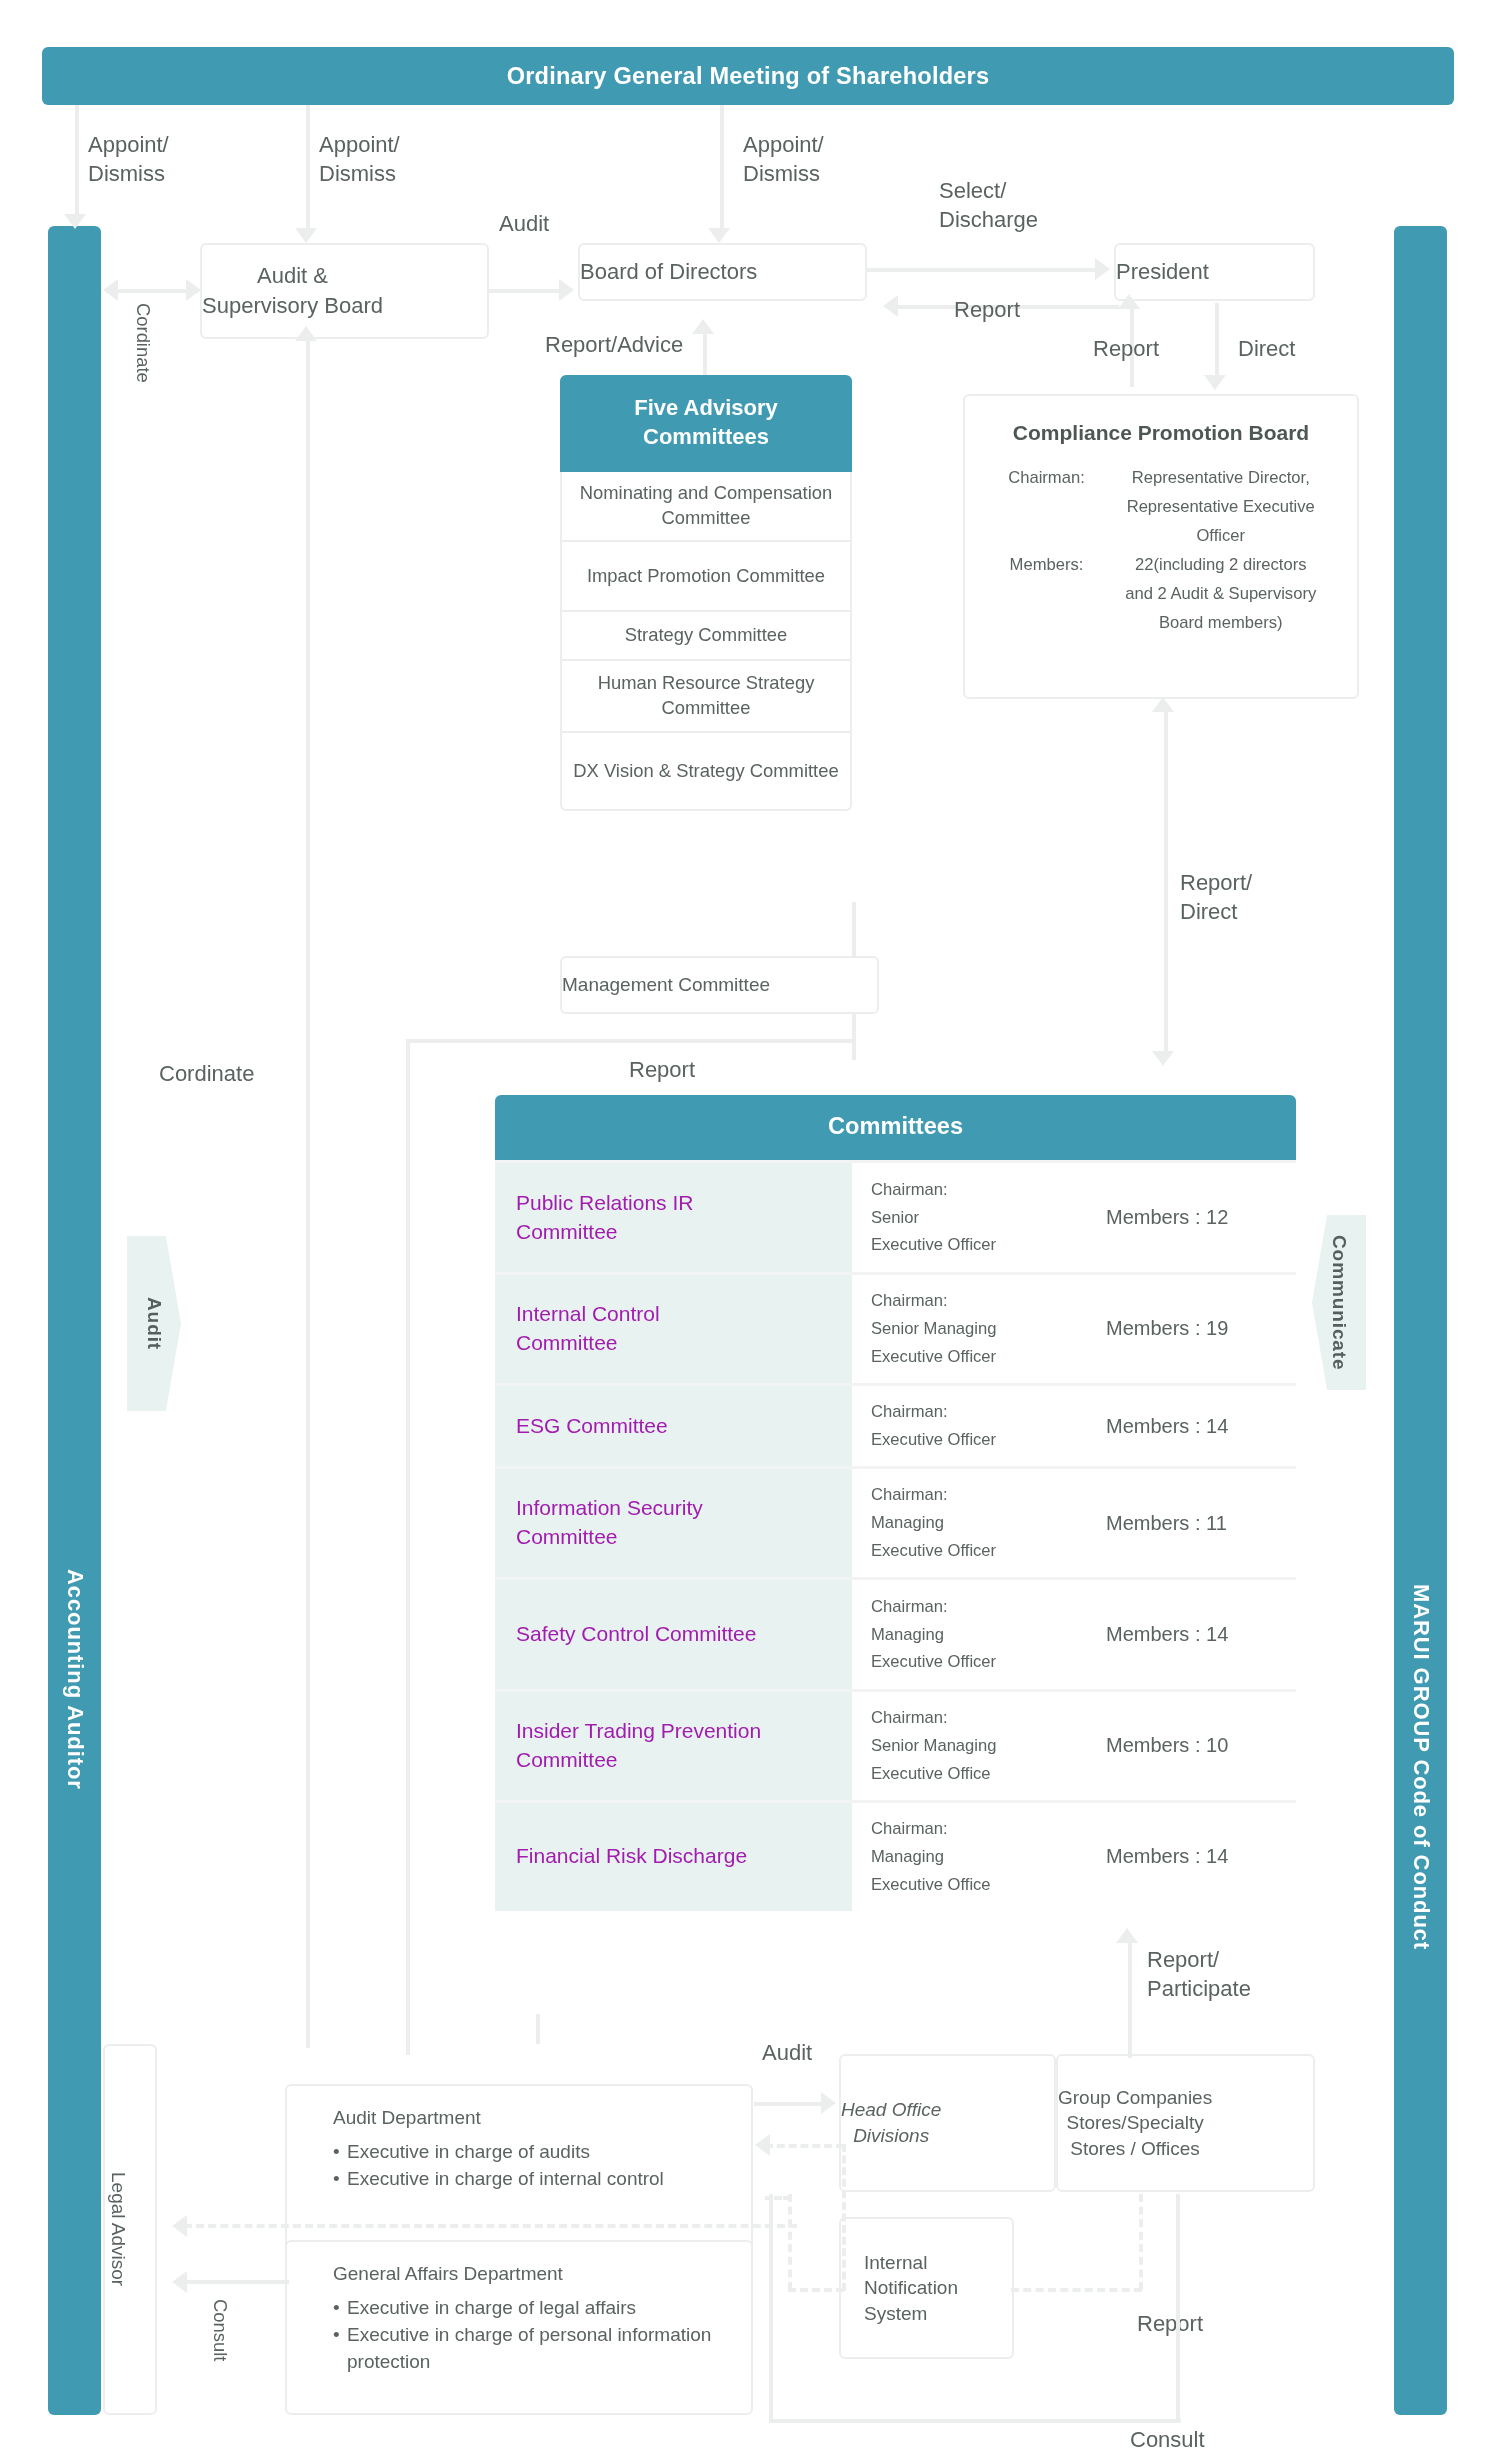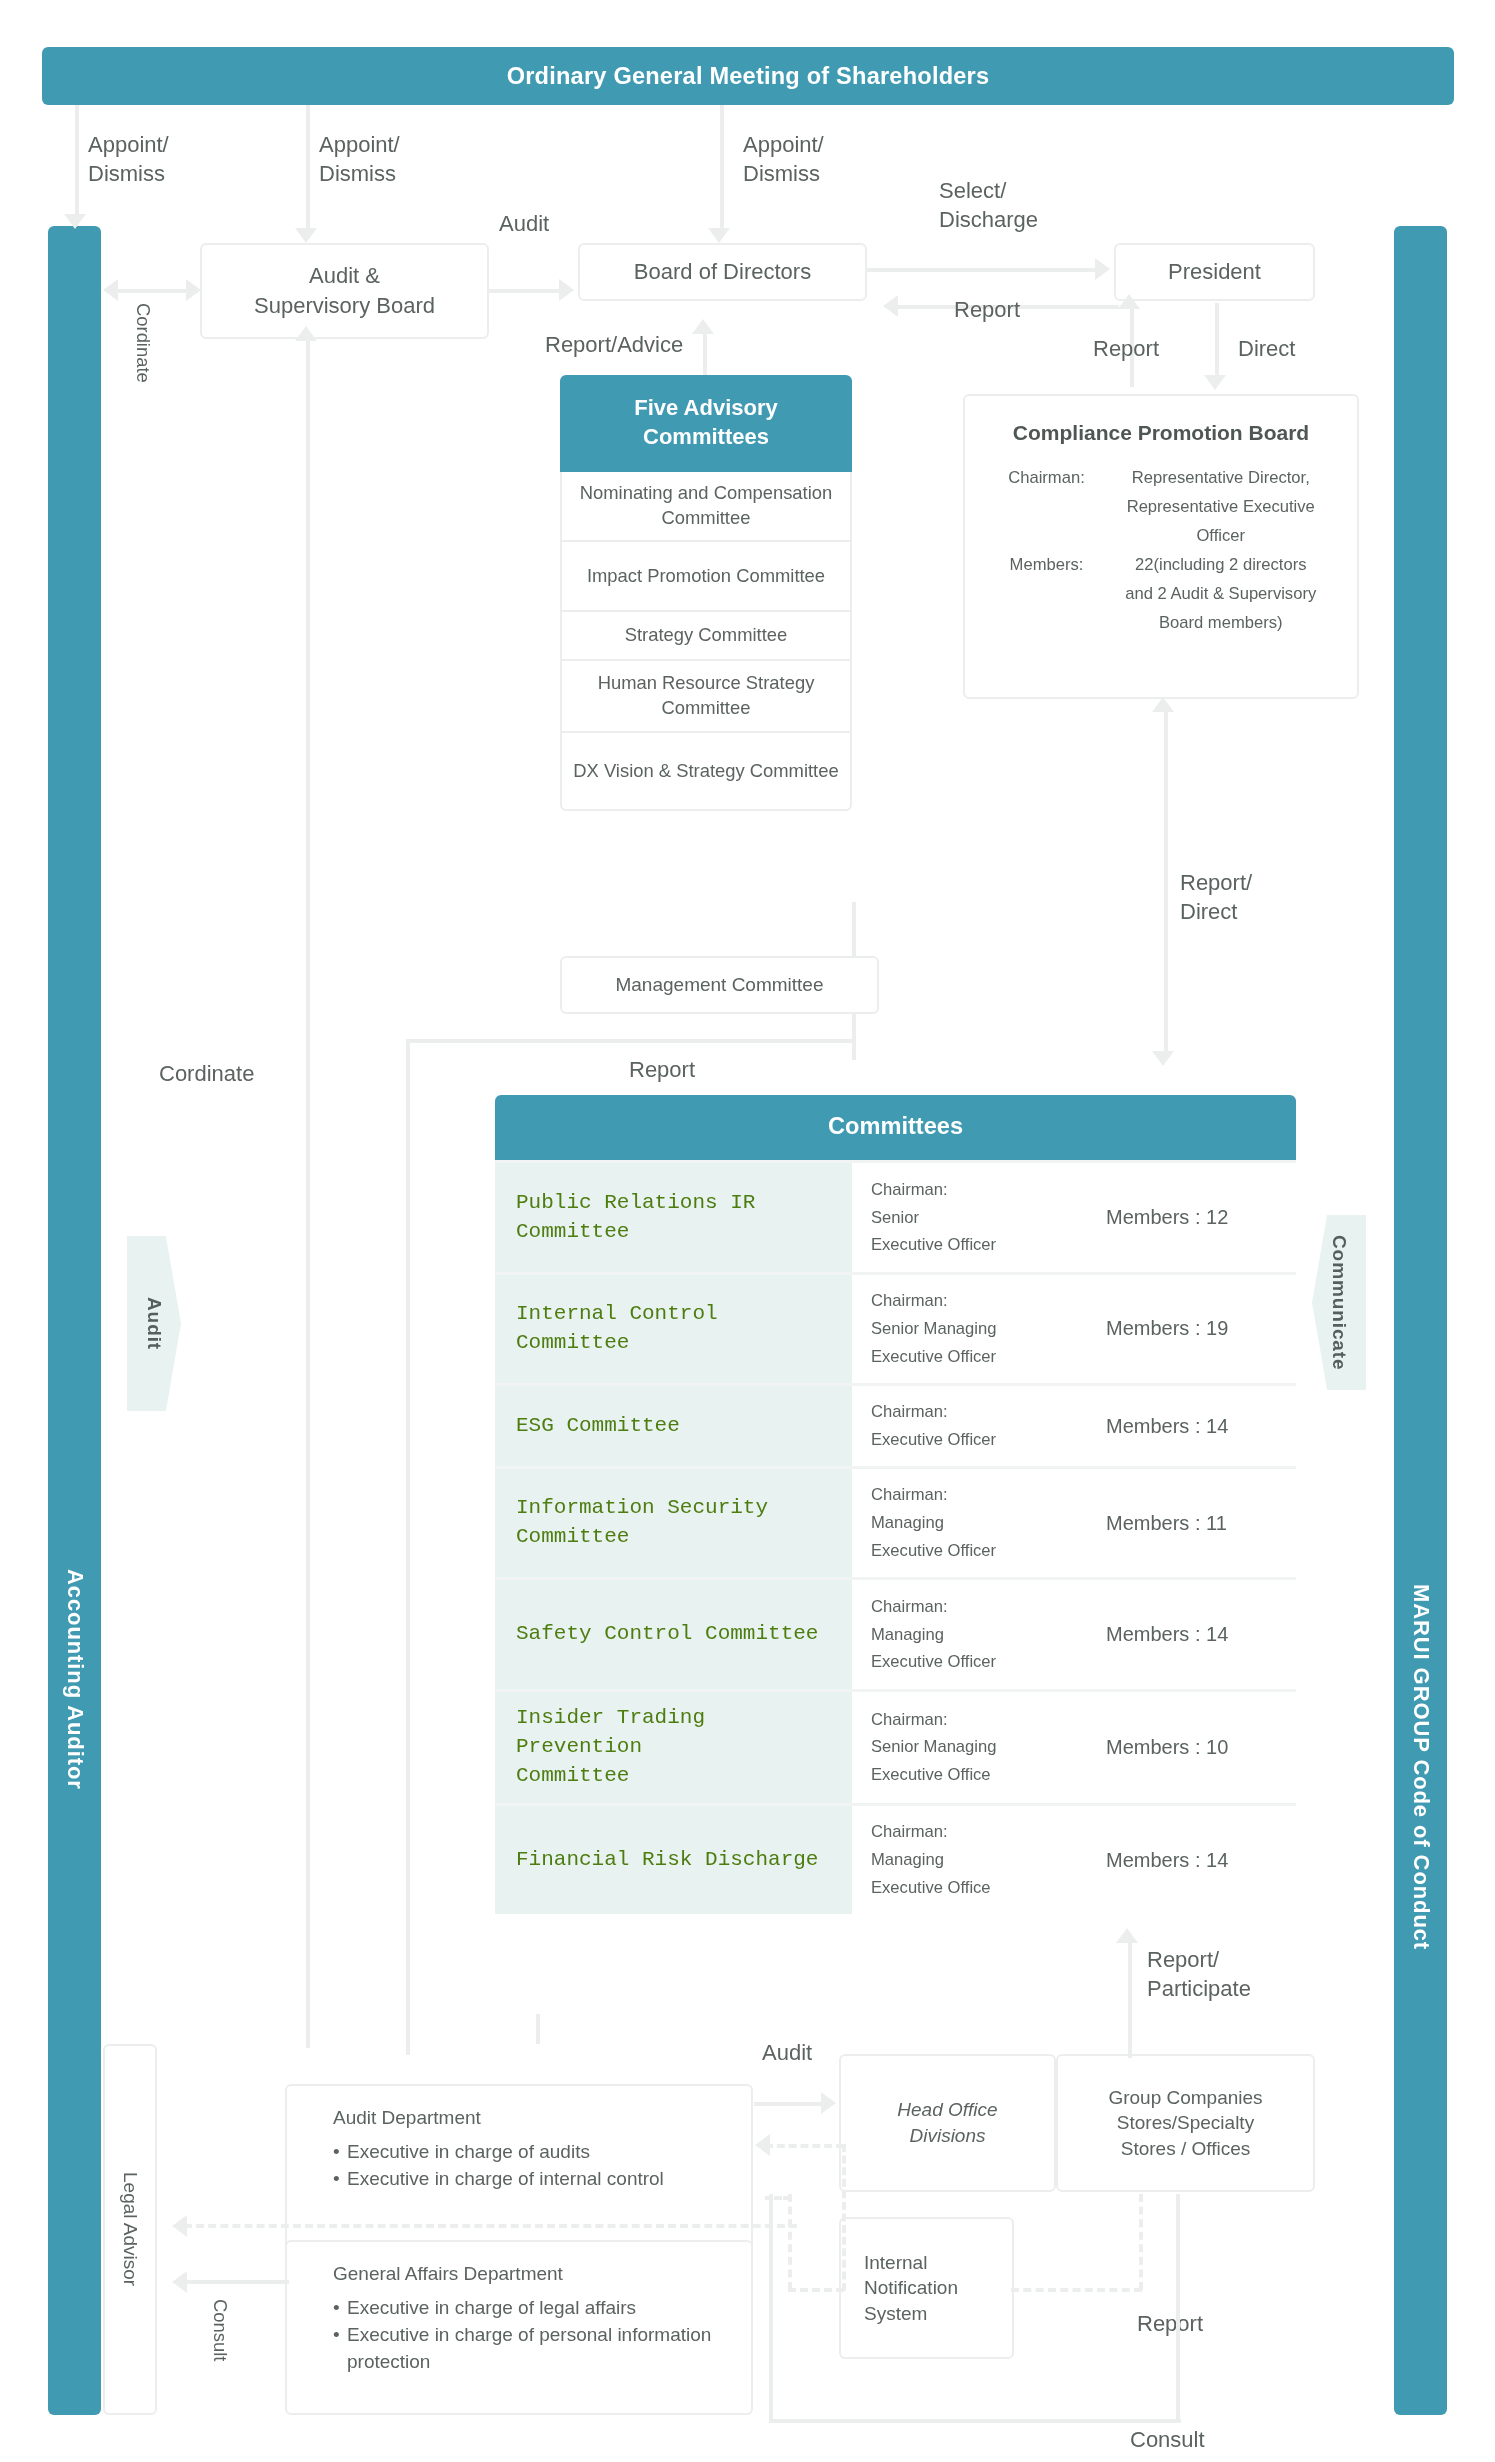--- a/index.html
+++ b/index.html
@@ -11,21 +11,21 @@
     overflow:hidden;
   }
   #stage { position:absolute; inset:0; }
 
   
   .box {
     position:absolute;
     border:2.6px solid #eceeed;
     border-radius:6.1px;
     background:#fff;
-    display:flex; align-items:center; justify-content:center;
+    display:flex; align-items:center; 
     text-align:center;
     line-height:1.35;
     color:#5a6360;
   }
   .teal {
     position:absolute;
     background:#3f9ab2;
     color:#fff;
     border-radius:6.1px;
     display:flex; align-items:center; justify-content:center;
@@ -102,21 +102,21 @@
   
   #committees { position:absolute; left:495px; top:1095px; width:801px; }
   #committees .ch {
     background:#3f9ab2; color:#fff; font-weight:bold; font-size:23.6px;
     text-align:center; padding:18.4px 0 20px; border-radius:6.1px 6.1px 0 0;
   }
   #committees .crow { display:flex; align-items:stretch; border-top:3.5px solid #f2f4f3; }
   #committees .crow:first-of-type { border-top:none; }
   #committees .cname {
     flex:0 0 357px; background:#e8f2f1; display:flex; align-items:center;
-    padding:12.3px 21px; font-size:21px; line-height:1.38; color:#4d7c0f;font-family:Liberation Mono, monospace;
+    padding:12.3px 21px; font-size:21px; line-height:1.38; color:#a21caf;
   }
   #committees .cdet {
     flex:1; background:#fff; display:flex; align-items:center;
     padding:12.3px 0 12.3px 19px;
   }
   #committees .cchair { flex:0 0 235px; font-size:16.6px; line-height:1.68; color:#5a6360; white-space:pre-line; }
   #committees .cmem { flex:1; font-size:20px; color:#5a6360; }
 
   
   #legal-adv { left:103px; top:2044px; width:54px; height:371px; font-size:19px; }

